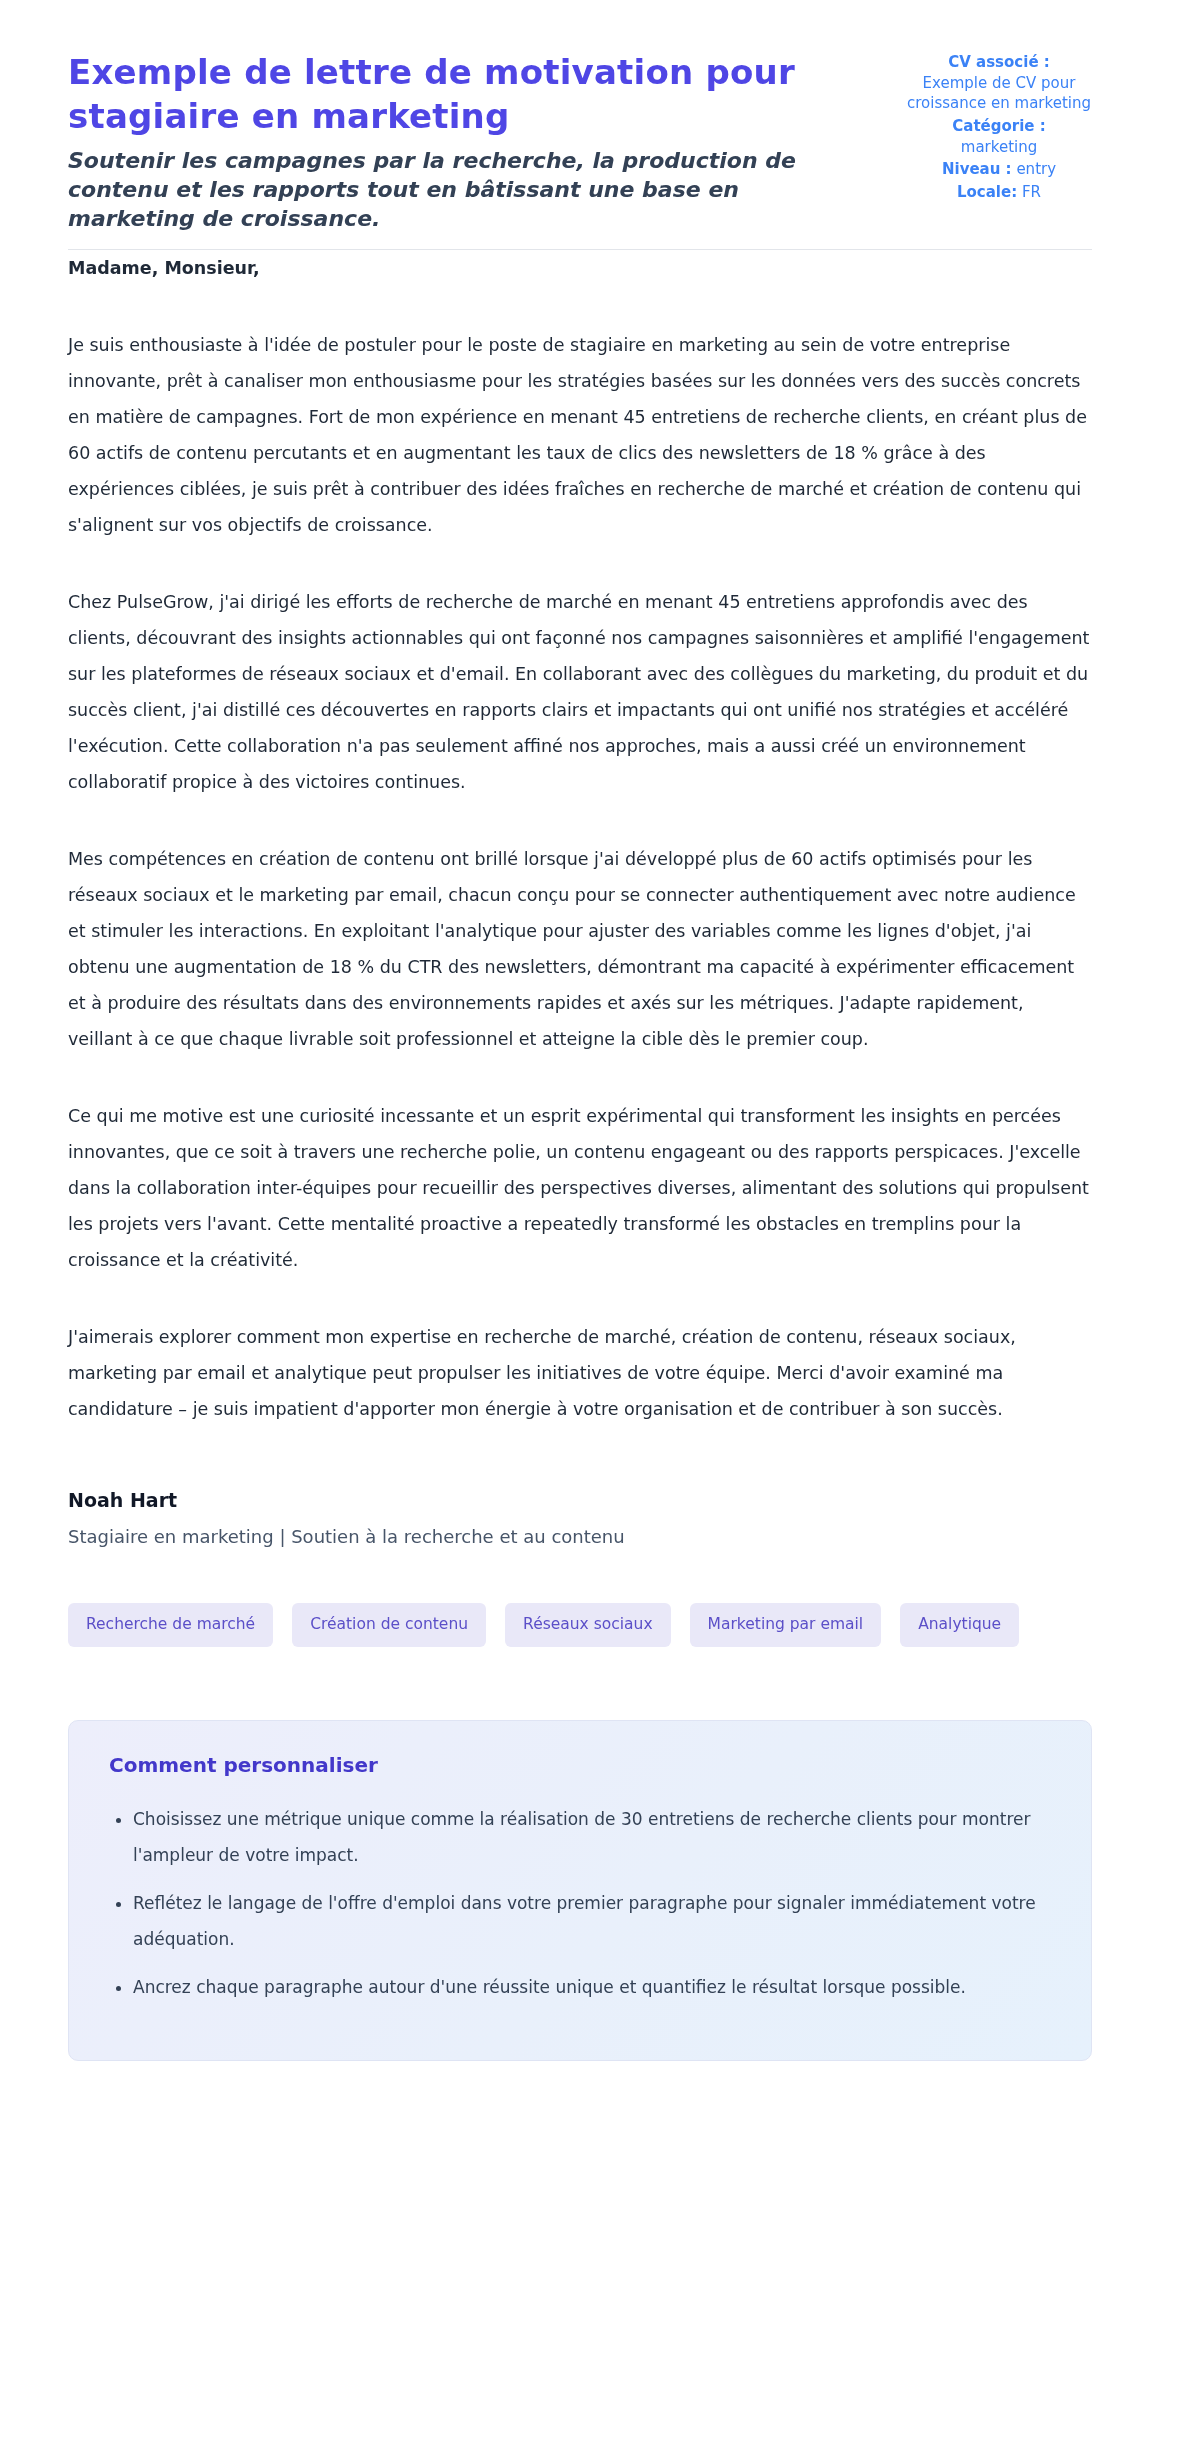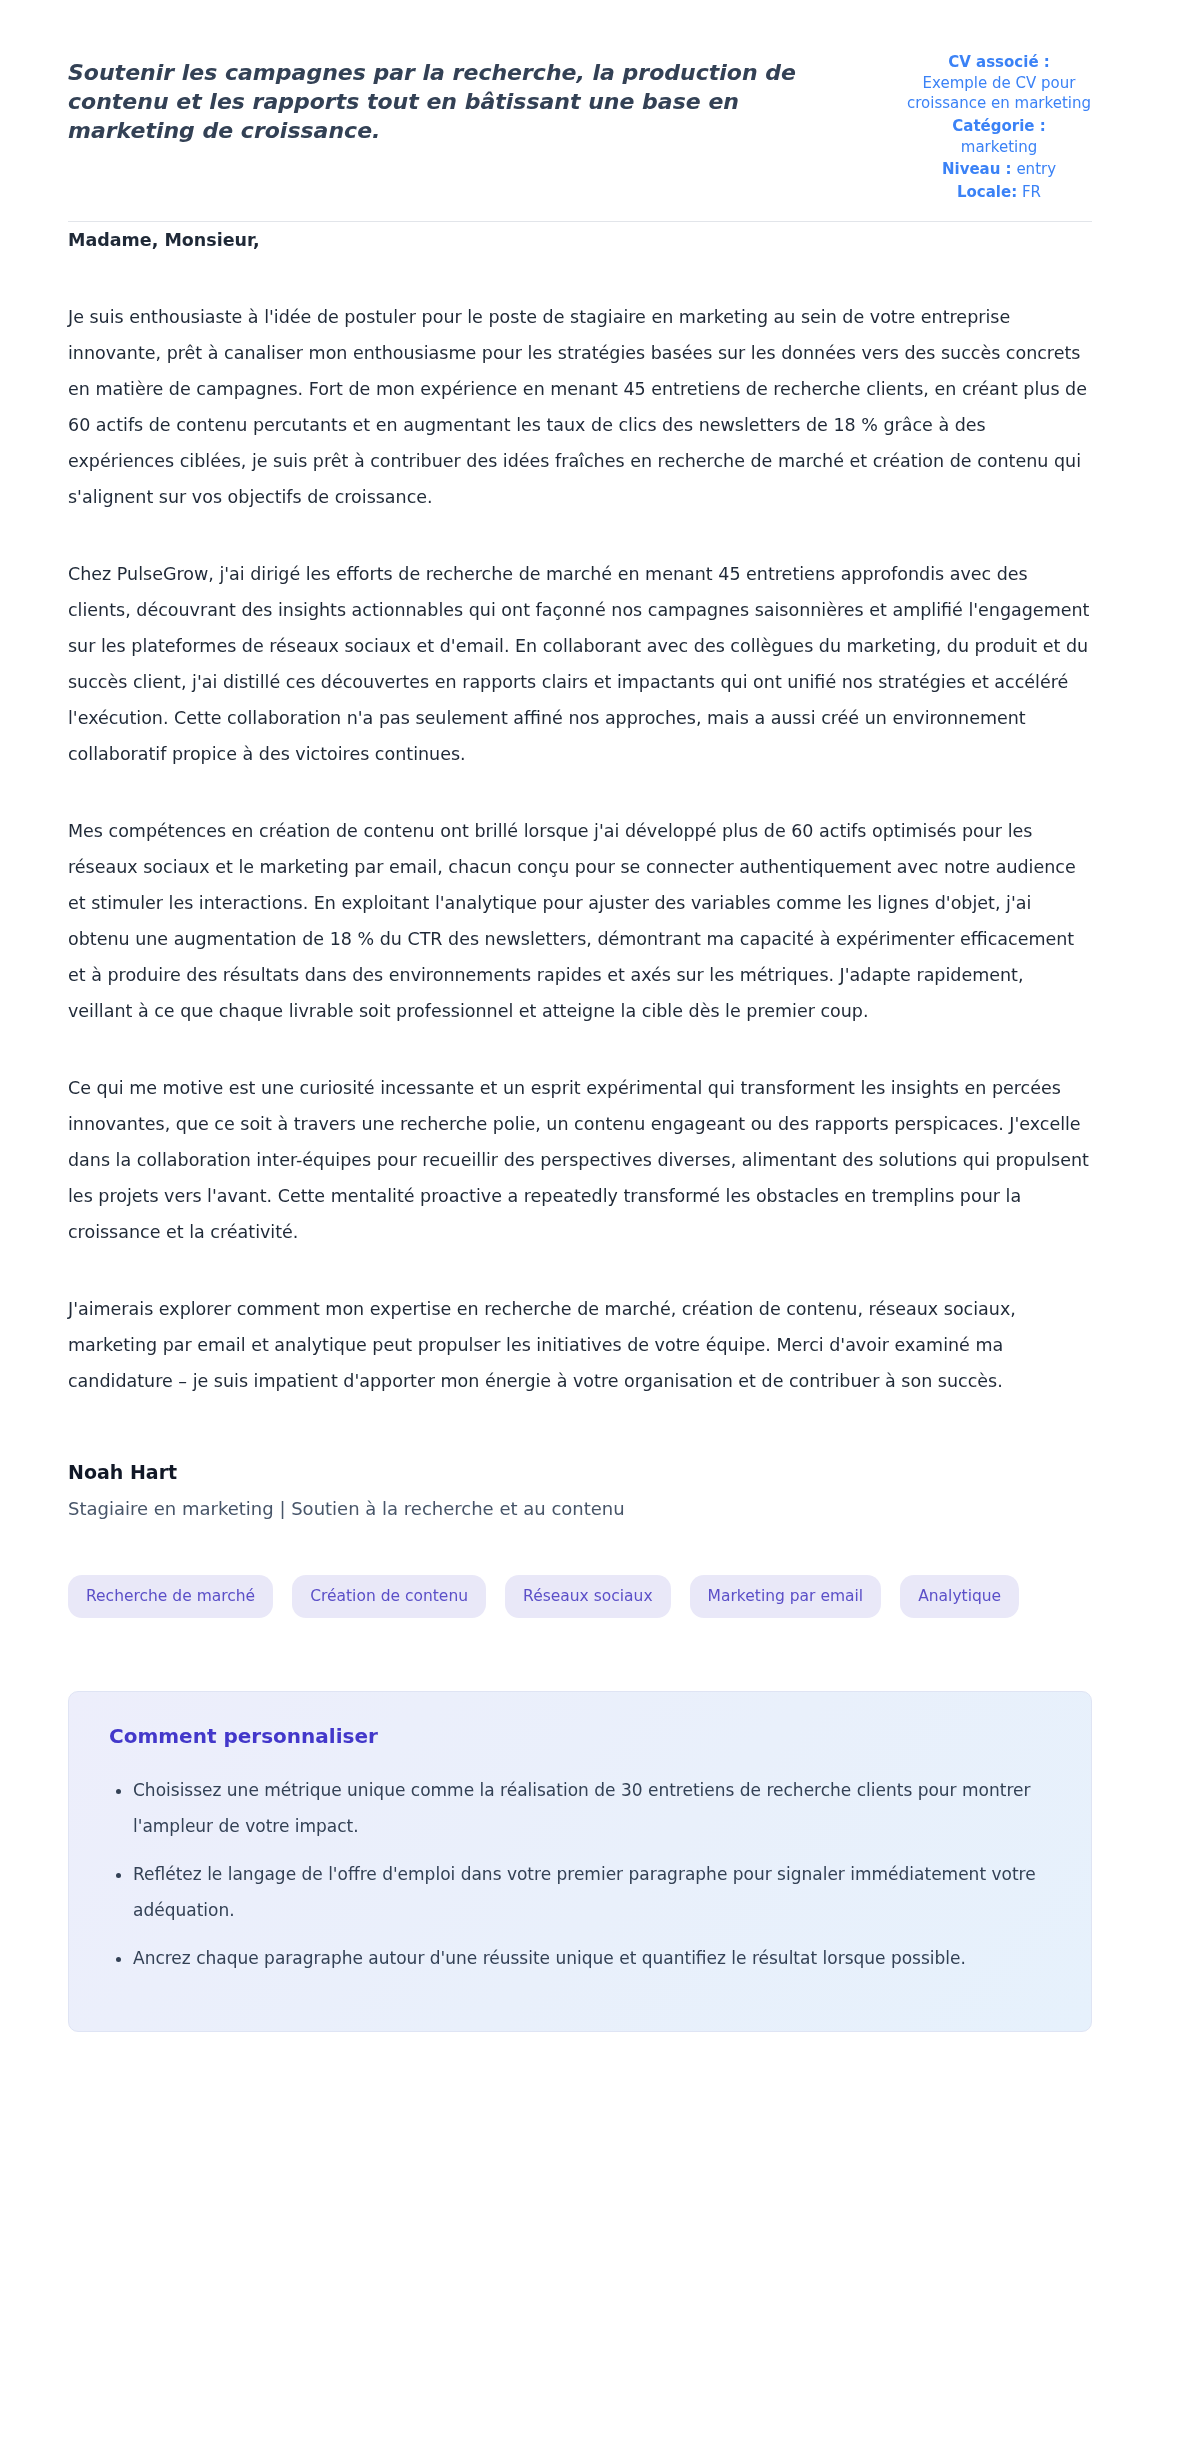--- a/index.html
+++ b/index.html
@@ -97,21 +97,21 @@
     display: flex;
     flex-wrap: wrap;
     gap: 19px;
   }
   .tag {
     background: #e9e8f8;
     color: #5b4fc8;
     font-size: 15.5px;
     line-height: 1;
     padding: 14px 18px;
-    border-radius: 14px;
+    border-radius: 6px;
     white-space: nowrap;
   }
 
   
   .tips-box {
     margin-top: 73px;
     background: linear-gradient(135deg, #edeefb 0%, #e9f0fb 55%, #e6f1fc 100%);
     border: 1px solid #dfe4f4;
     border-radius: 10px;
     padding: 32px 40px 42px 40px;
@@ -136,20 +136,21 @@
   .tips-list li::marker { color: #334155; }
   .tips-list li:last-child { margin-bottom: 13px; }
 </style>
 </head>
 <body>
 
 <div class="container">
 
   <div class="header">
     <div class="header-left">
+      <h1 class="page-title">Exemple de lettre de motivation pour stagiaire en marketing</h1>
       <p class="page-subtitle">Soutenir les campagnes par la recherche, la production de contenu et les rapports tout en bâtissant une base en marketing de croissance.</p>
     </div>
     <div class="header-meta">
       <div class="meta-block">
         <span class="meta-label">CV associé :</span>
         <div>Exemple de CV pour croissance en marketing</div>
       </div>
       <div class="meta-block">
         <span class="meta-label">Catégorie :</span>
         <div>marketing</div>

